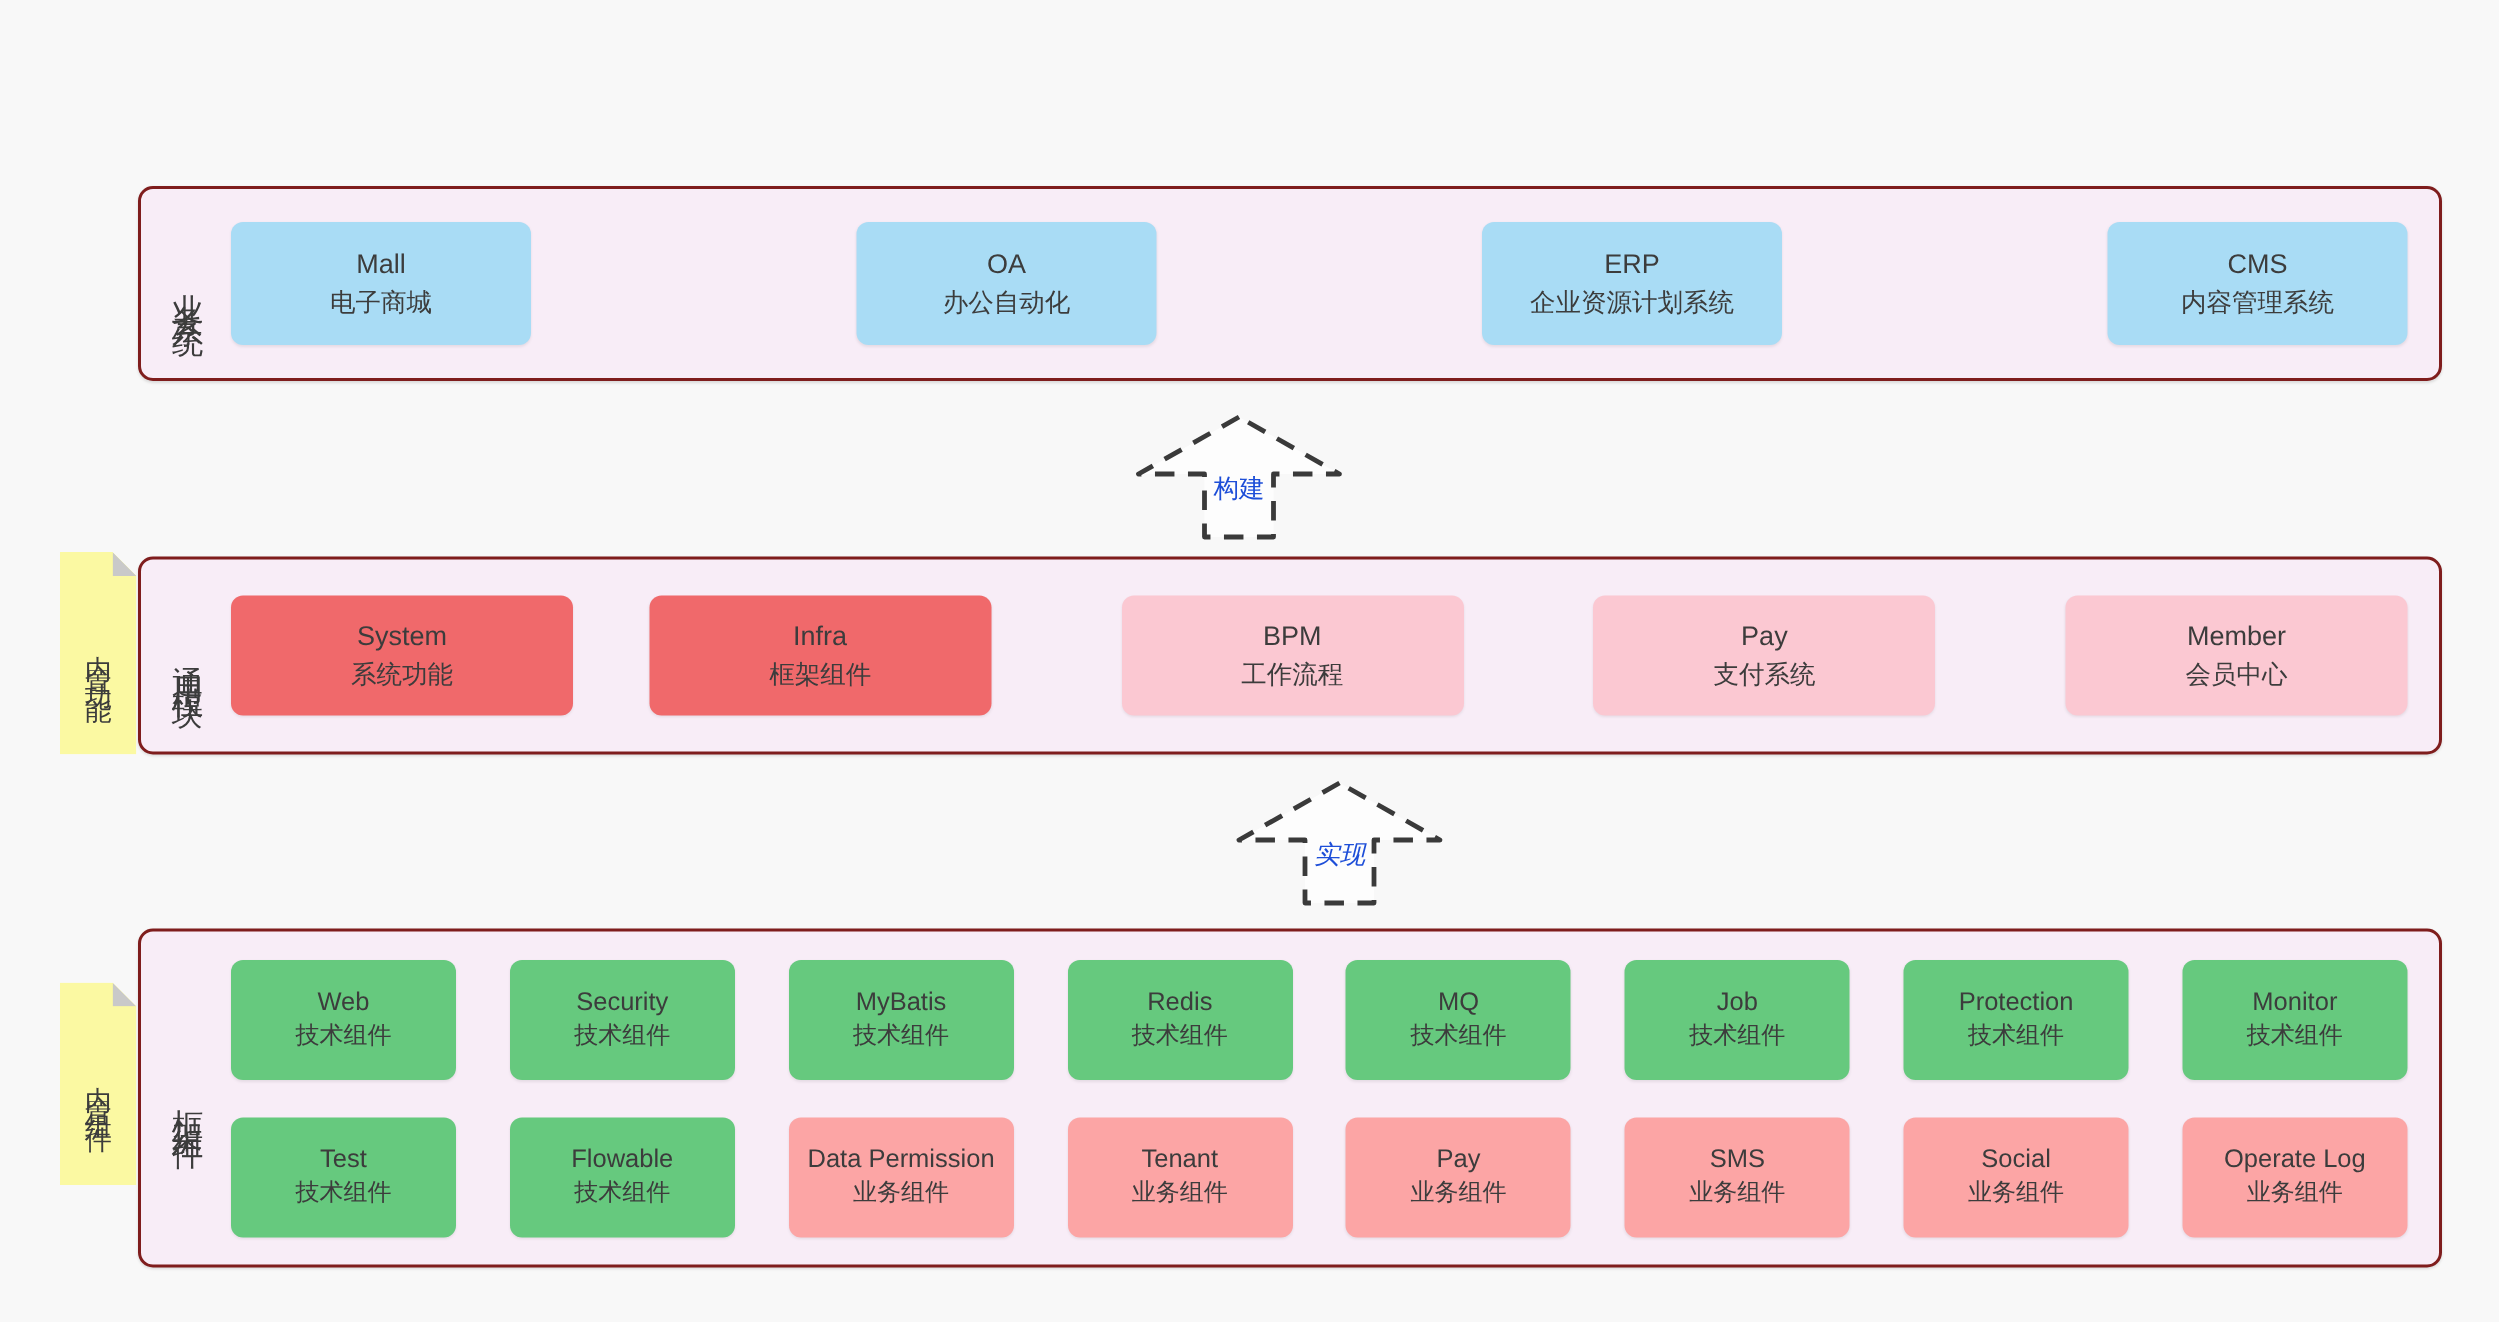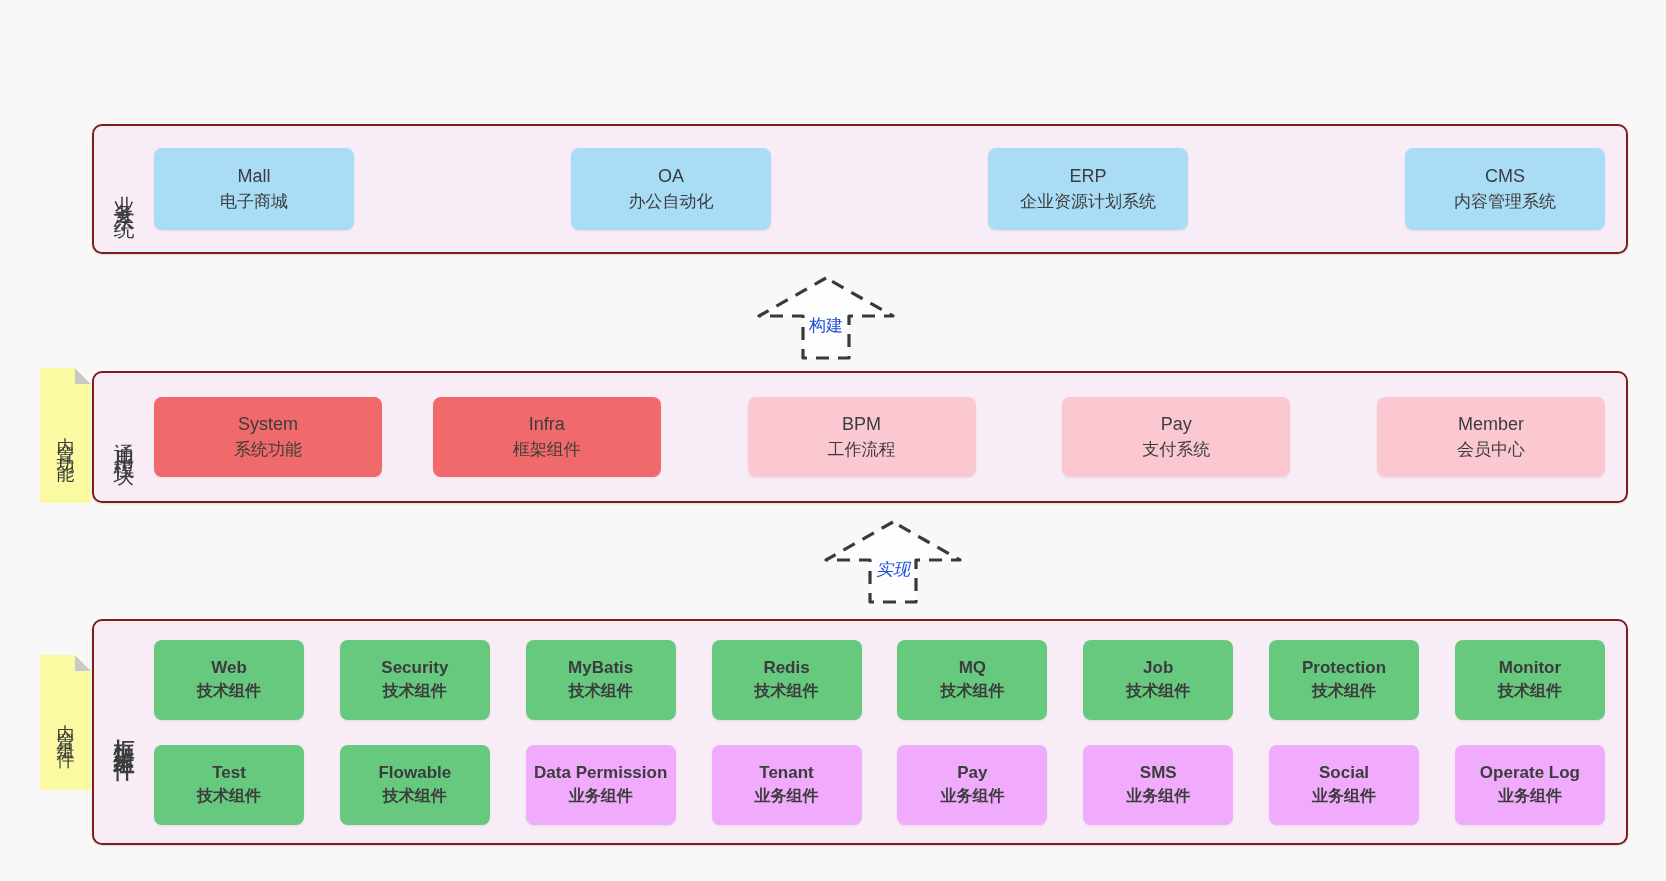--- a/index.html
+++ b/index.html
@@ -8,21 +8,21 @@
   .canvas { position:relative; width:1666px; height:881px; background:#f8f8f8; overflow:hidden; }
 
   
   .layer {
     position:absolute; left:92px; width:1536px;
     background:#f8edf7; border:2px solid #7f1d1d; border-radius:10px;
     display:flex; box-shadow:0 1px 2px rgba(0,0,0,0.12);
   }
   #layer-business   { top:124px; height:130px; }
   #layer-modules    { top:371px; height:132px; }
-  #layer-components { top:619px; height:226px;font-weight:bold; }
+  #layer-components { top:619px; height:226px; }
 
   .vlabel {
     width:60px; flex:0 0 60px;
     display:flex; align-items:center; justify-content:center;
     writing-mode:vertical-rl; text-orientation:upright;
     font-size:21px; letter-spacing:7px; color:#3c3c3c;
     padding-top:8px;
   }
 
   .boxes-row {
@@ -46,21 +46,21 @@
   .wide { width:200px; height:82px; }
   .mid  { width:228px; height:80px; }
   .sm   { width:150px; height:80px; }
   .sm .bname { font-size:17px; }
   .sm .bdesc { font-size:16px; }
 
   .blue    { background:#a9dcf5; }
   .red     { background:#f0696b; }
   .pink    { background:#fbc8d2;margin-left:36px; }
   .g-dark  { background:#66c97e; }
-  .g-light { background:#f0abfc; }
+  .g-light { background:#fca5a5; }
 
   
   .up-arrow { position:absolute; width:140px; height:84px; }
   #arrow-build     { left:756px; top:276px; }
   #arrow-implement { left:823px; top:520px;font-style:italic; }
   .up-arrow svg { display:block; }
   .arrow-label {
     position:absolute; left:50%; top:38px; transform:translateX(-50%);
     background:#fdfdfd; padding:0 3px;
     font-size:17px; color:#1d4ed8; white-space:nowrap;

